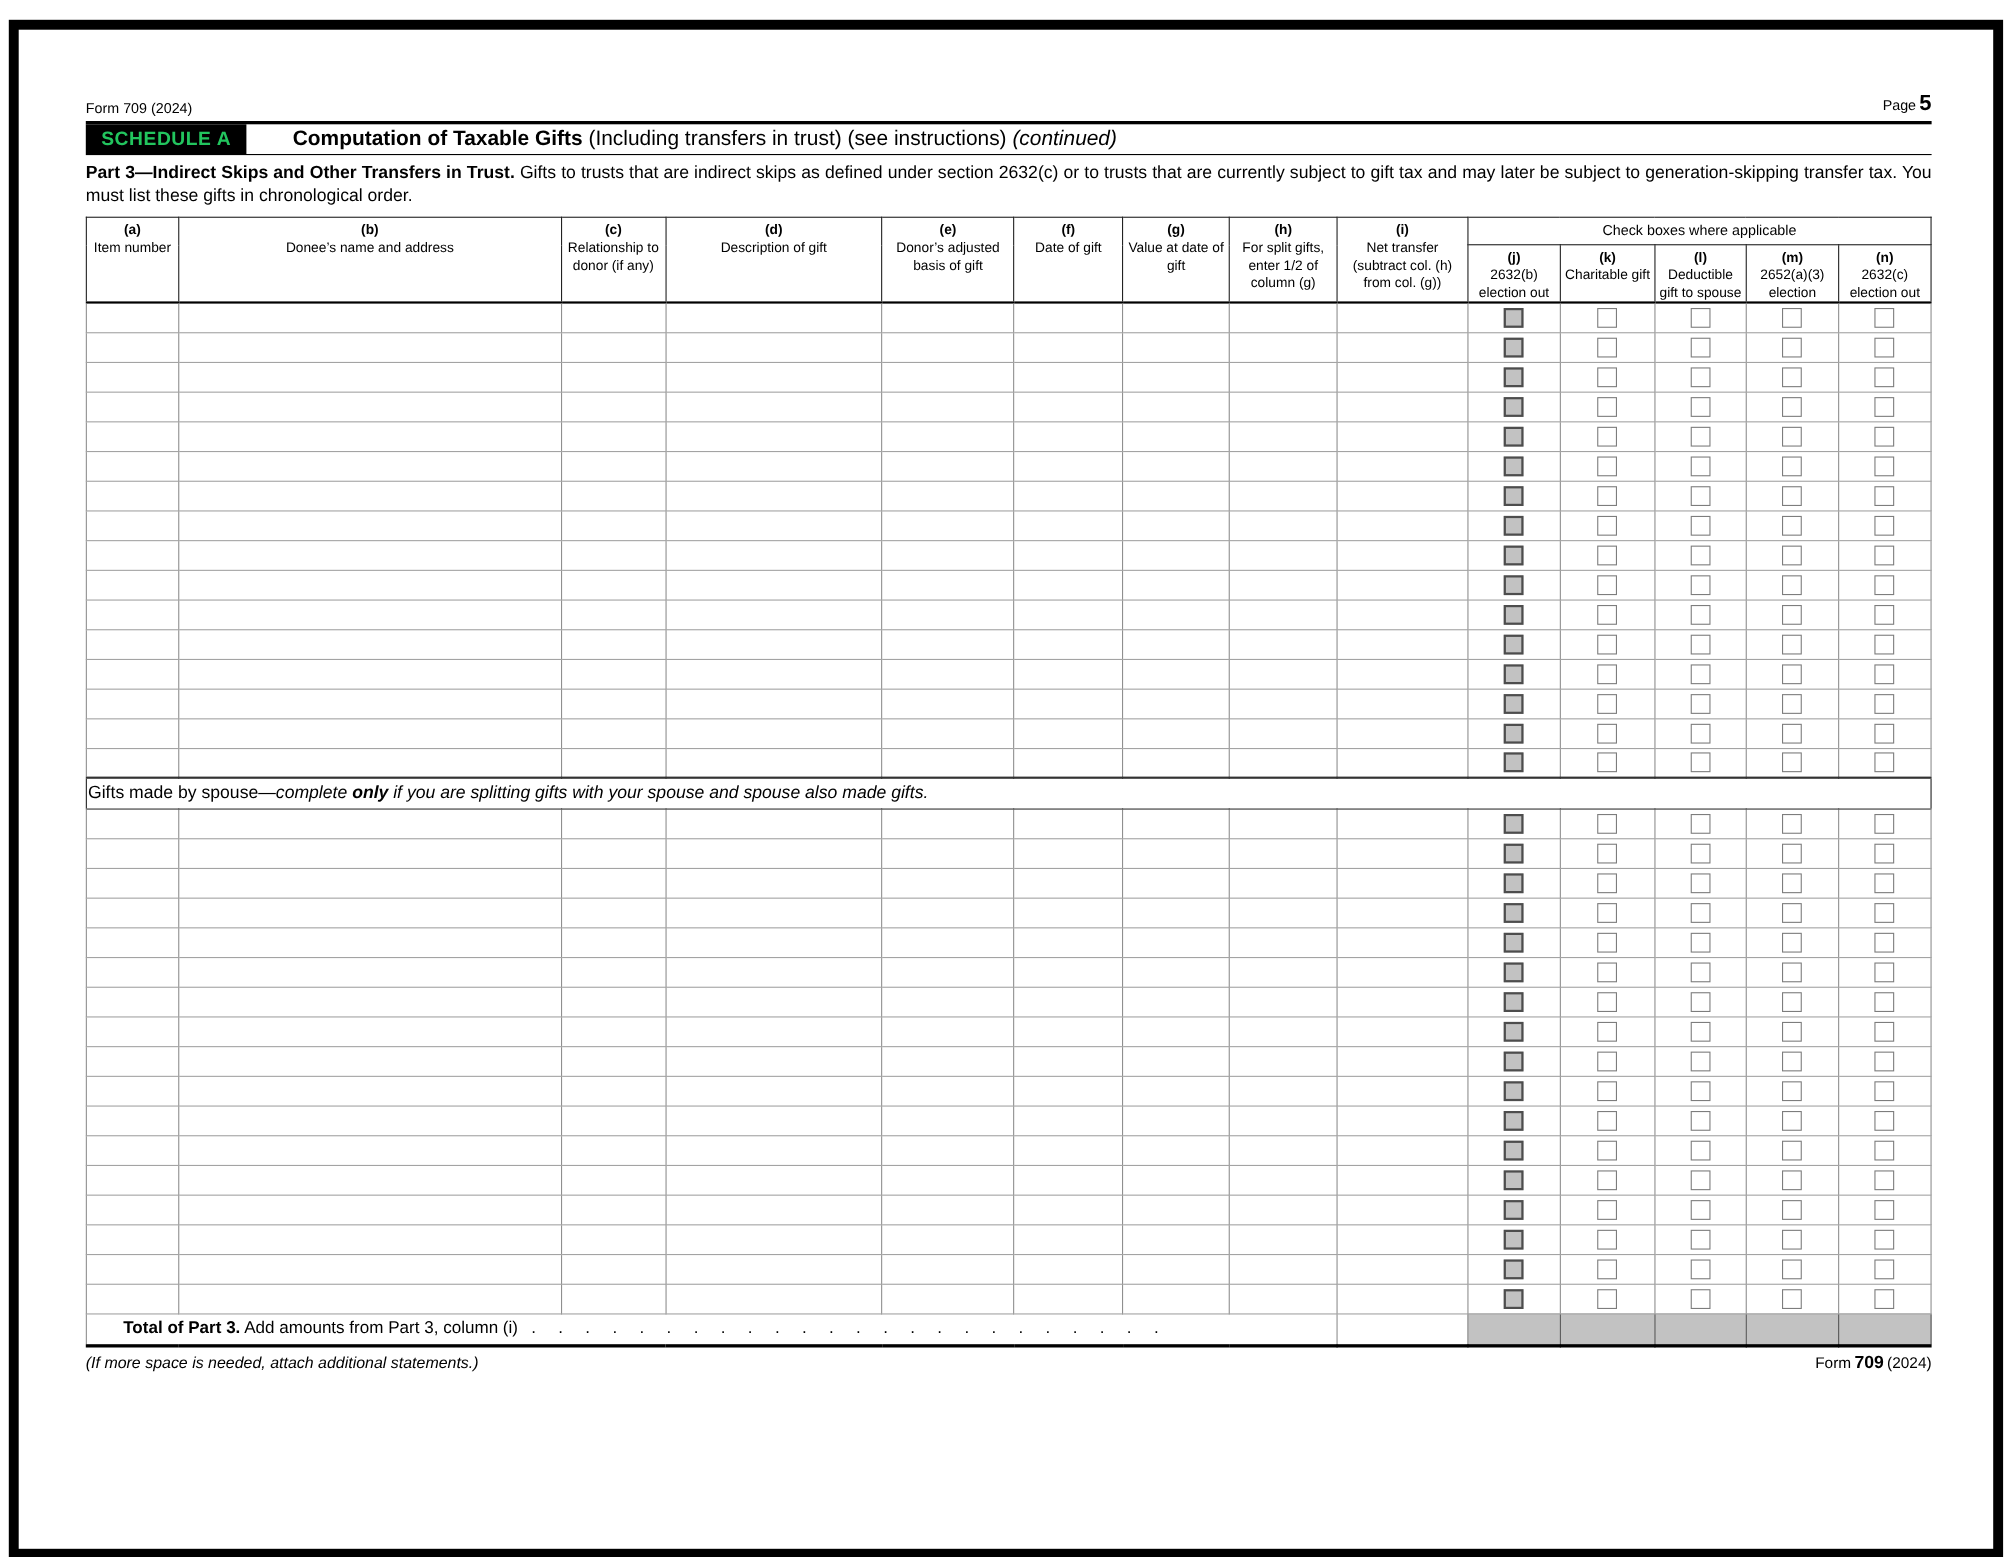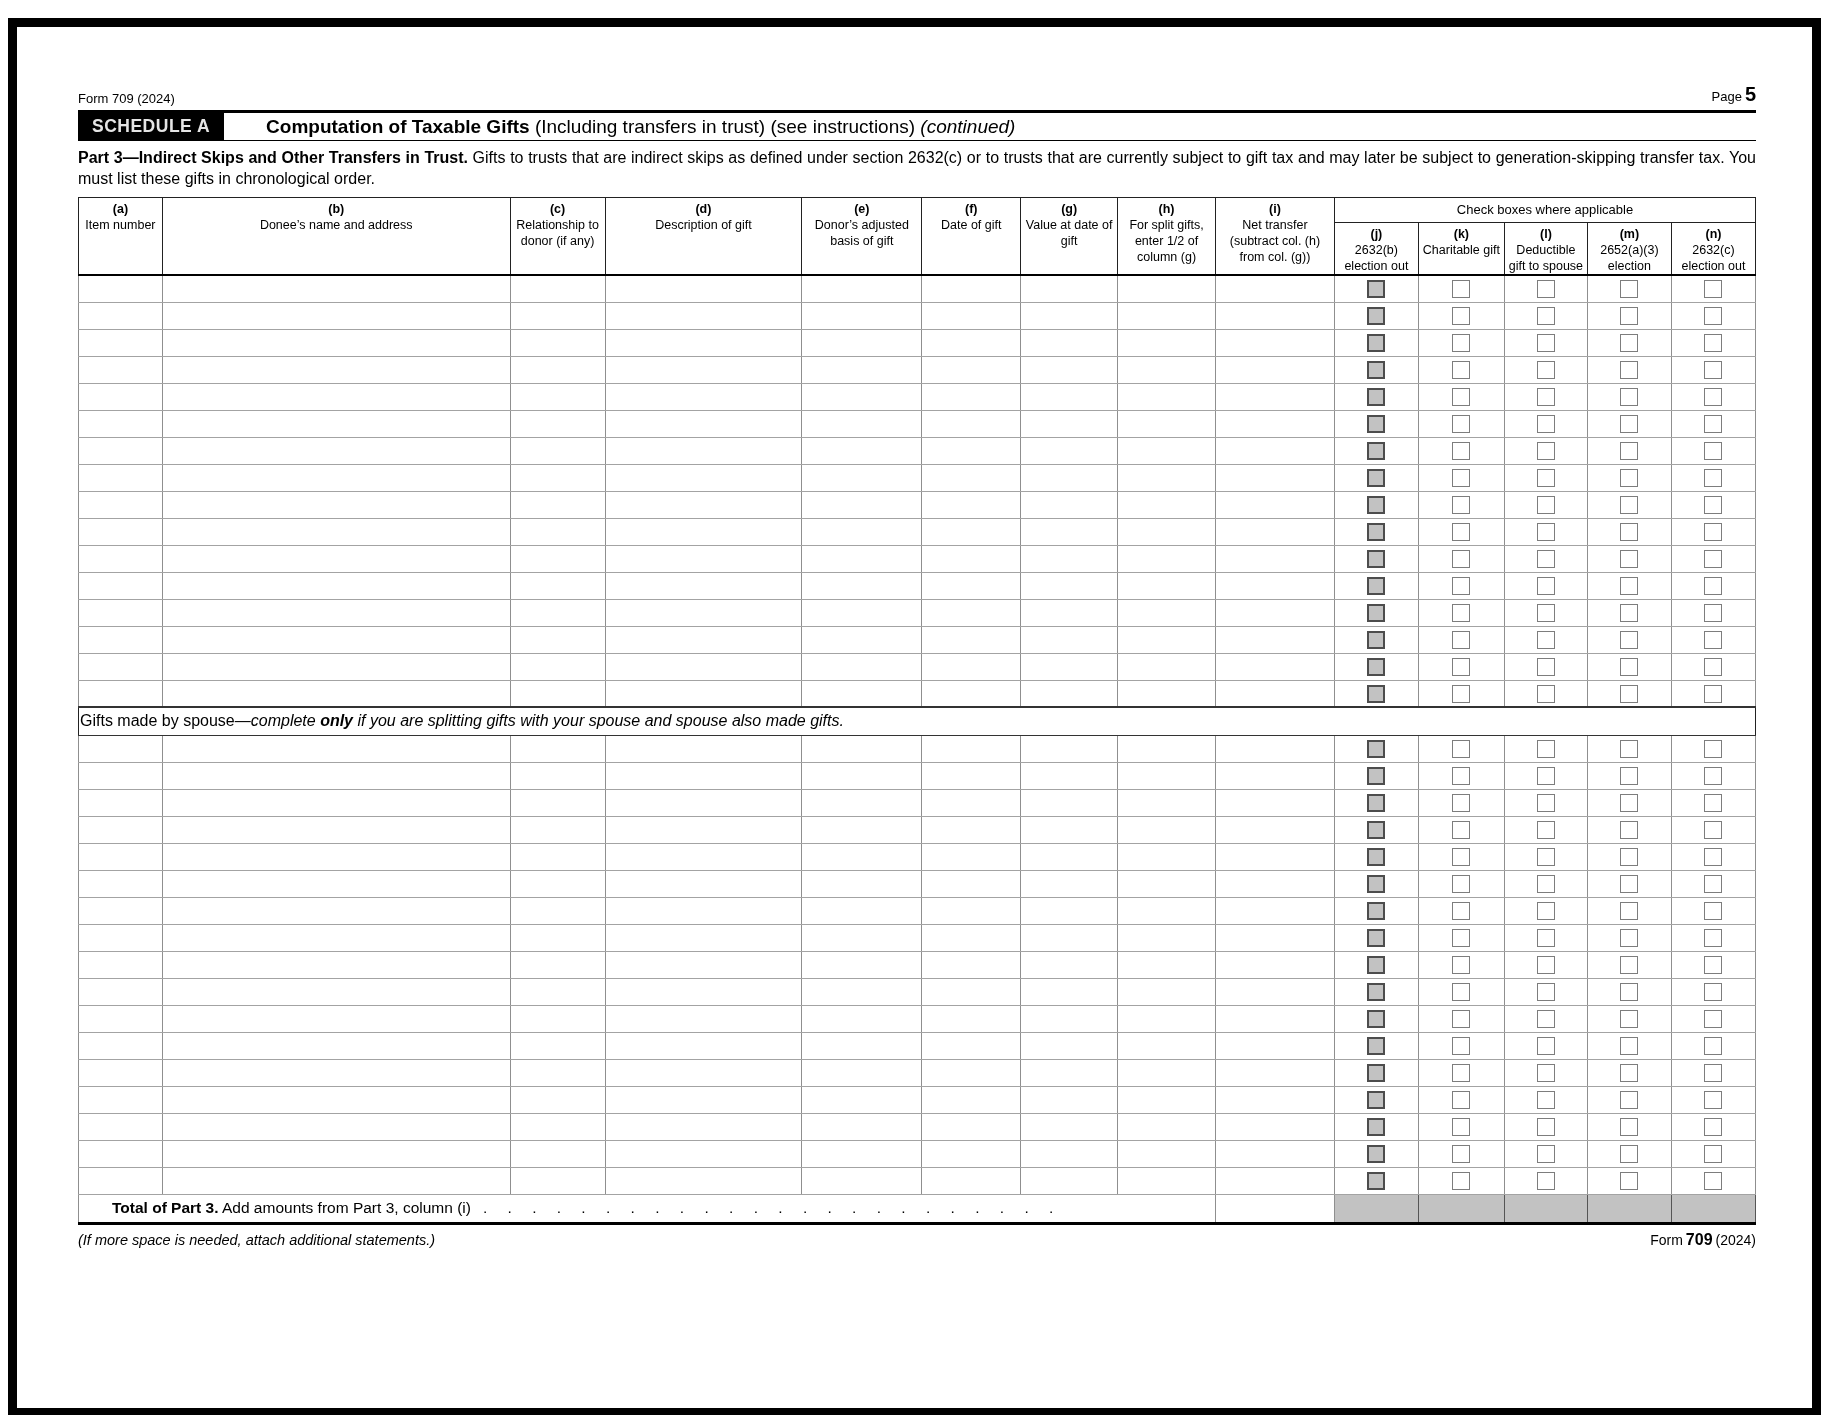--- a/index.html
+++ b/index.html
@@ -10,21 +10,21 @@
 
   
   .topline { display: flex; justify-content: space-between; align-items: flex-end;
     padding-bottom: 4px; border-bottom: 3px solid #000; }
   .form-no { font-size: 13px; }
   .pageinfo { font-size: 13px; }
   .pageinfo b { font-size: 20px; font-weight: bold; margin-left: 3px; }
 
   
   .band { display: flex; align-items: stretch; border-bottom: 1.5px solid #000; height: 28px; }
-  .badge { background: #000; color: #e5e5e5; font-weight: bold; font-size: 17.5px;
+  .badge { background: #000; color: #22c55e; font-weight: bold; font-size: 17.5px;
     padding: 0 14px; display: flex; align-items: center; letter-spacing: .5px; }
   .band-title { font-size: 19px; margin-left: 42px; display: flex; align-items: center; white-space: nowrap; }
   .band-title .t-reg { font-weight: normal; }
   .band-title .t-ital { font-style: italic; }
 
   
   .part3 { margin-top: 6px; font-size: 16px; line-height: 1.32; text-align: justify; }
   .part3 b { font-weight: bold; }
 
   

